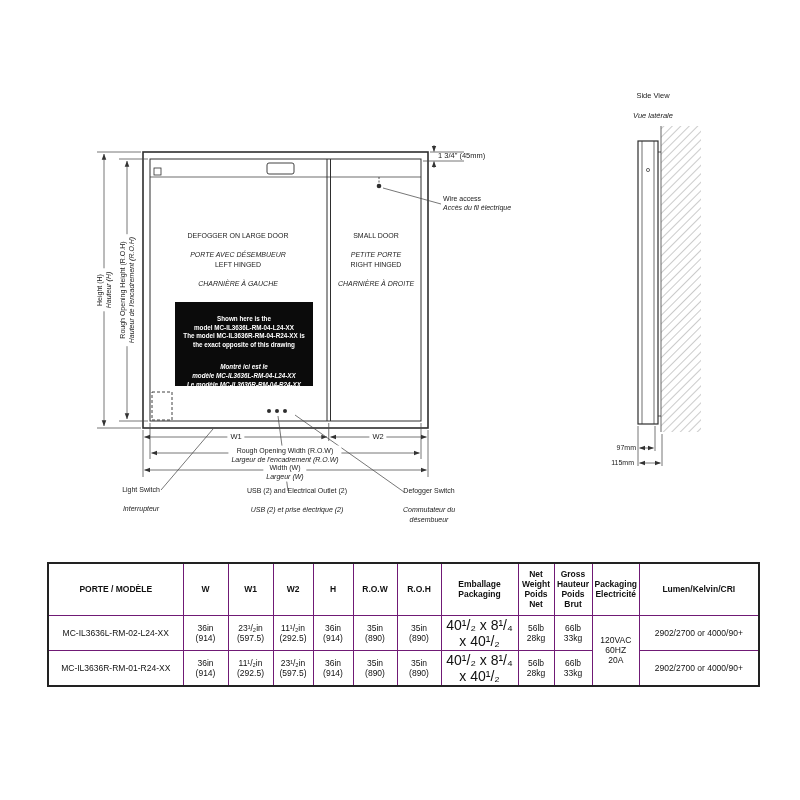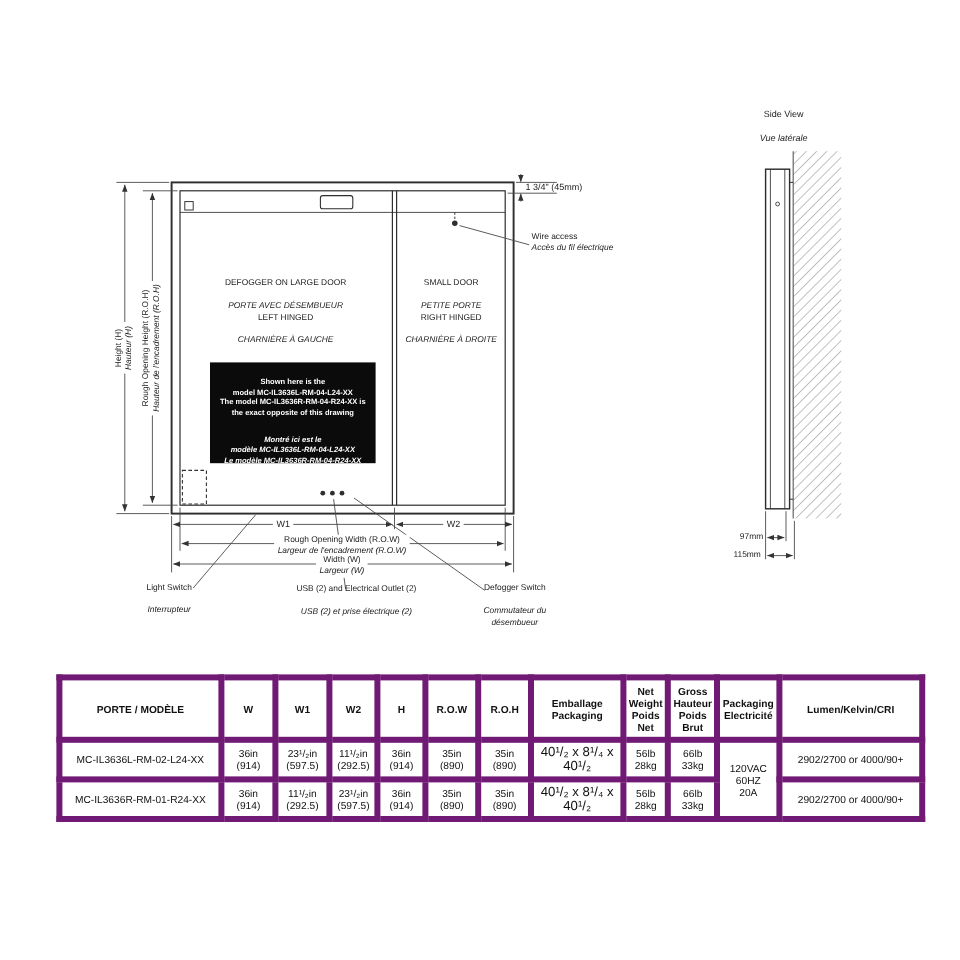--- a/index.html
+++ b/index.html
@@ -37,31 +37,31 @@
   }
   .note .fr { font-style:italic; margin-top:4px; }
 
   table.spec-table {
     position:absolute; left:47px; top:562px;
     border-collapse:collapse; table-layout:fixed;
     border:2px solid #222;
     font-size:8.5px; color:#111;
   }
   .spec-table th, .spec-table td {
-    border:5px solid #701a75;
+    border:1px solid #701a75;
     text-align:center; vertical-align:middle;
     padding:1px 2px;
     white-space:pre-line;
     overflow:hidden;
   }
   .spec-table th { font-weight:bold; font-size:8.5px; }
   .spec-table thead tr { height:52px; }
   .spec-table tbody tr { height:33px; }
   .spec-table .it { }
-  .spec-table td.pack { font-size:11px;margin-top:12px; }
+  .spec-table td.pack { font-size:14px;margin-top:12px; }
 </style>
 </head>
 <body>
 
 <div class="canvas">
 
   <svg class="draw" width="800" height="560" viewBox="0 0 800 560">
     <defs>
       <marker id="arr" viewBox="0 0 10 10" refX="9.5" refY="5" markerWidth="8" markerHeight="8" orient="auto-start-reverse">
         <path d="M0,1.2 L10,5 L0,8.8 z" fill="#333"></path>

